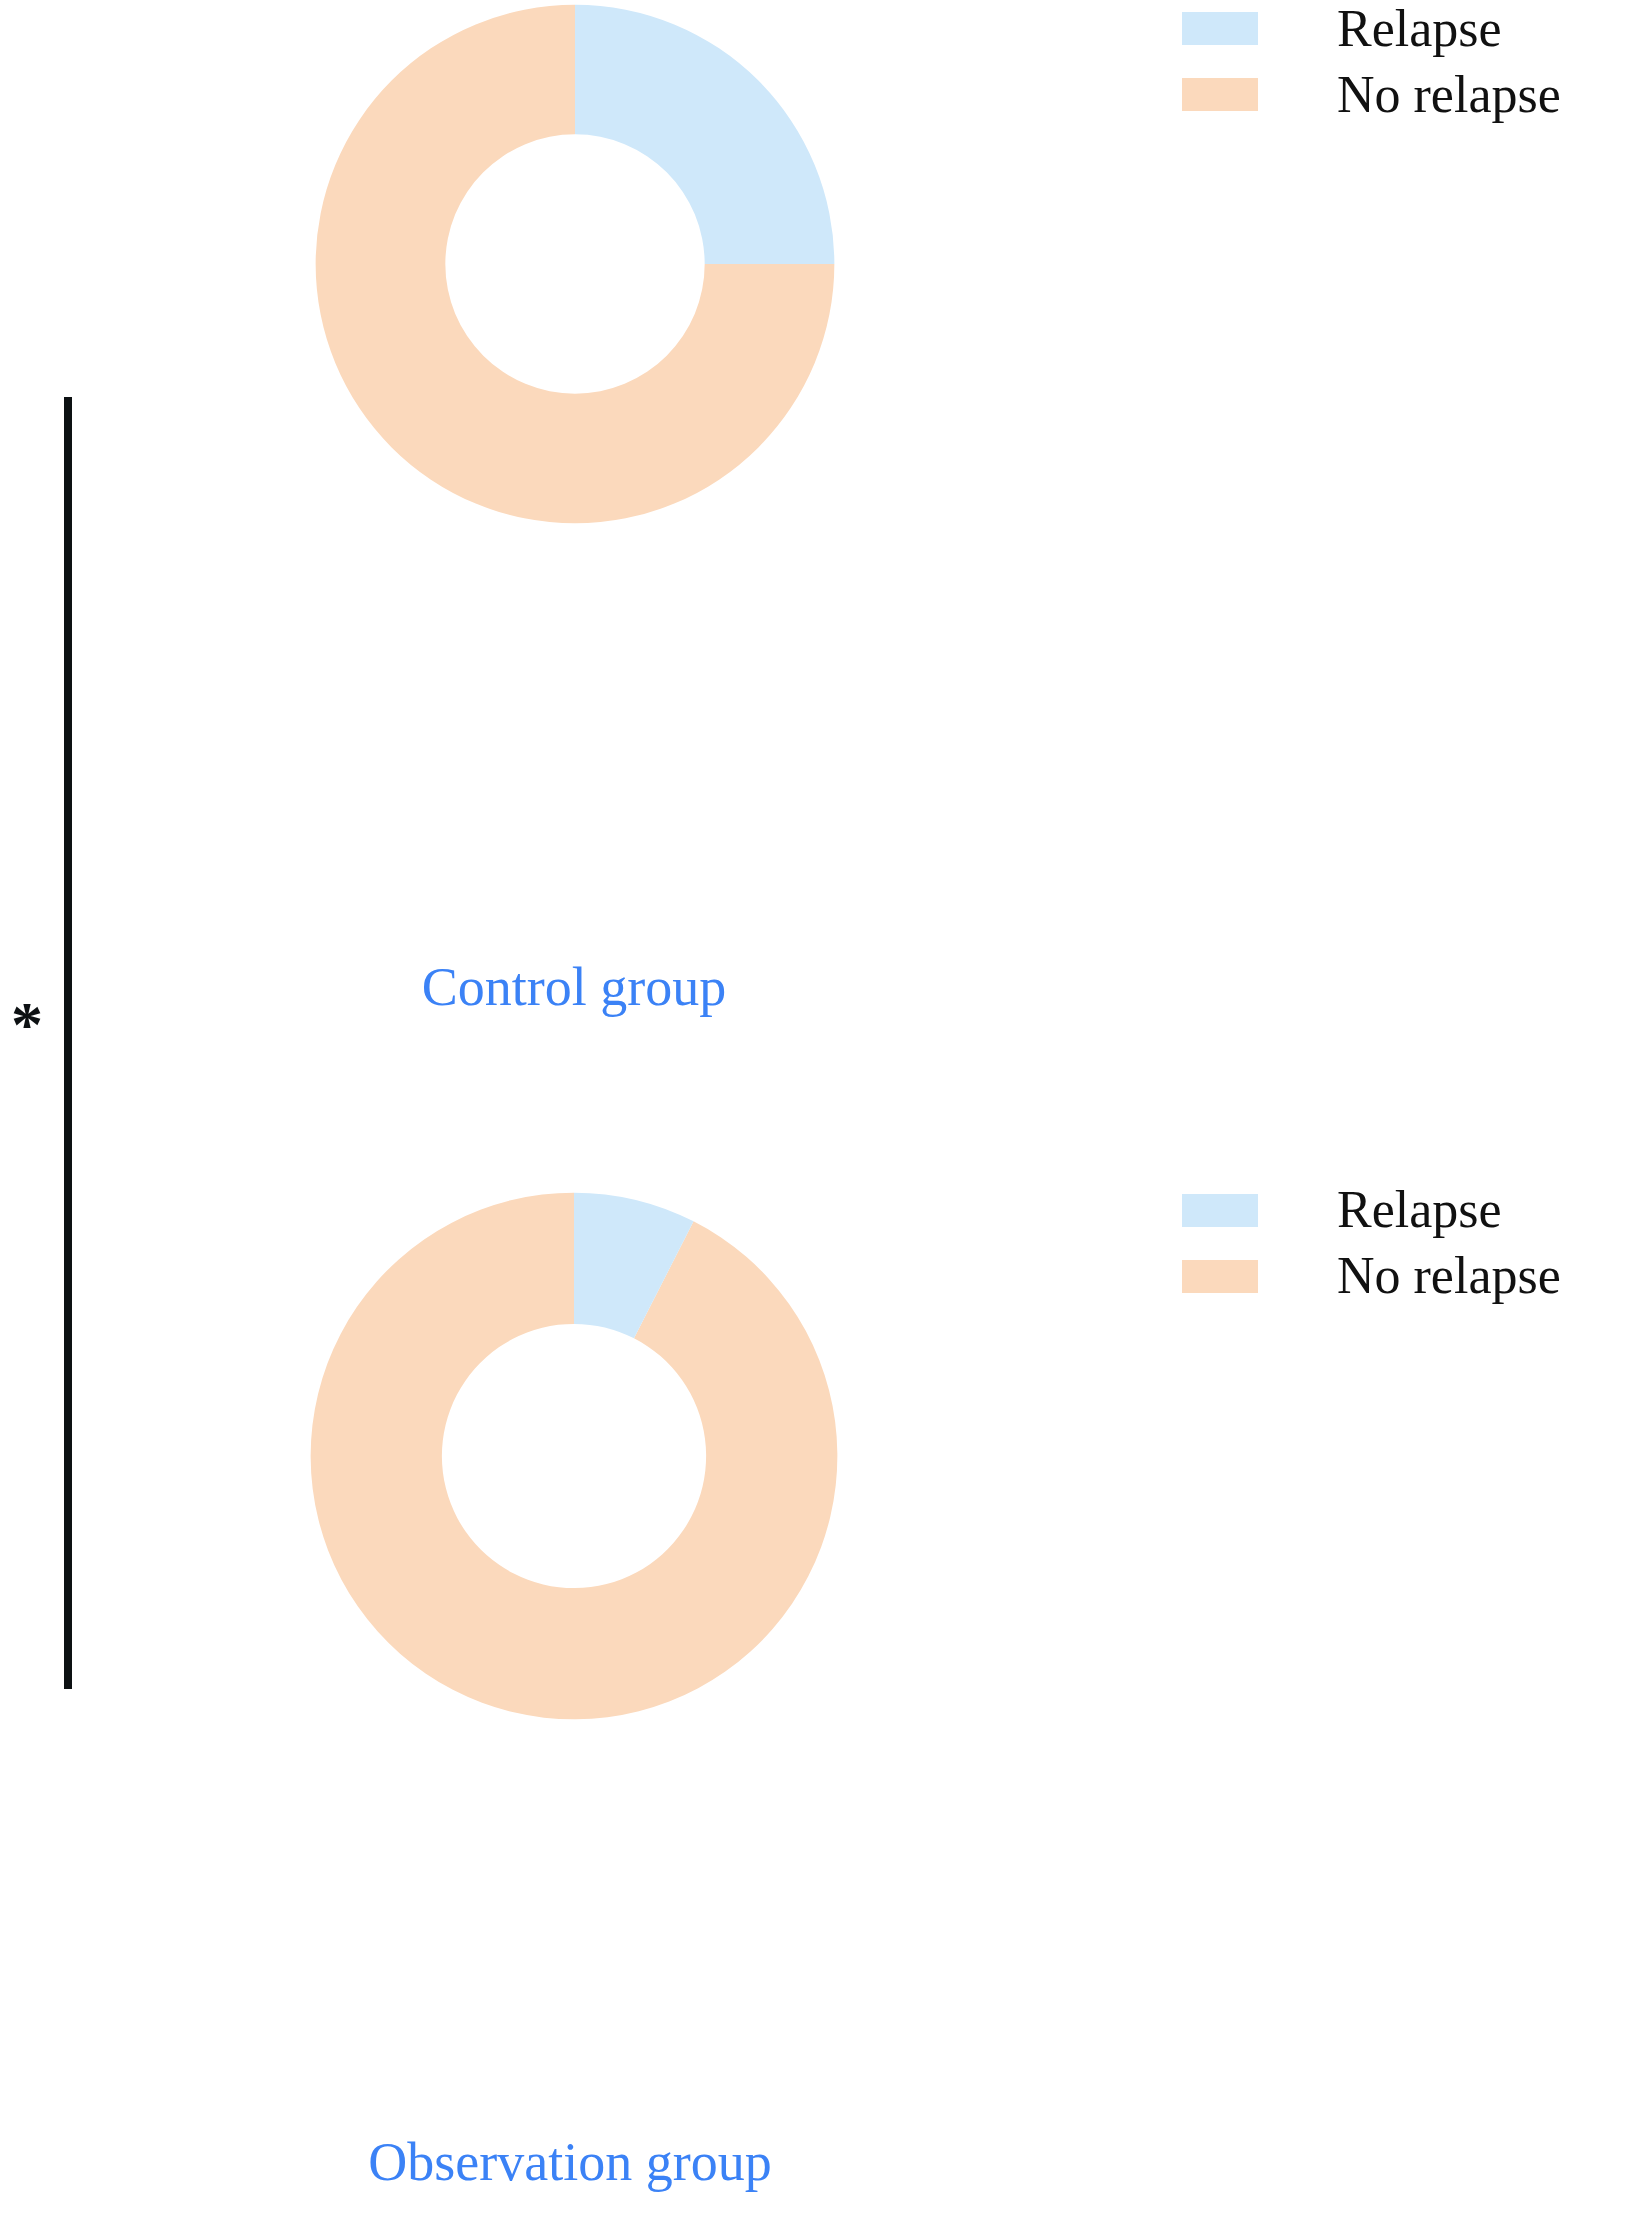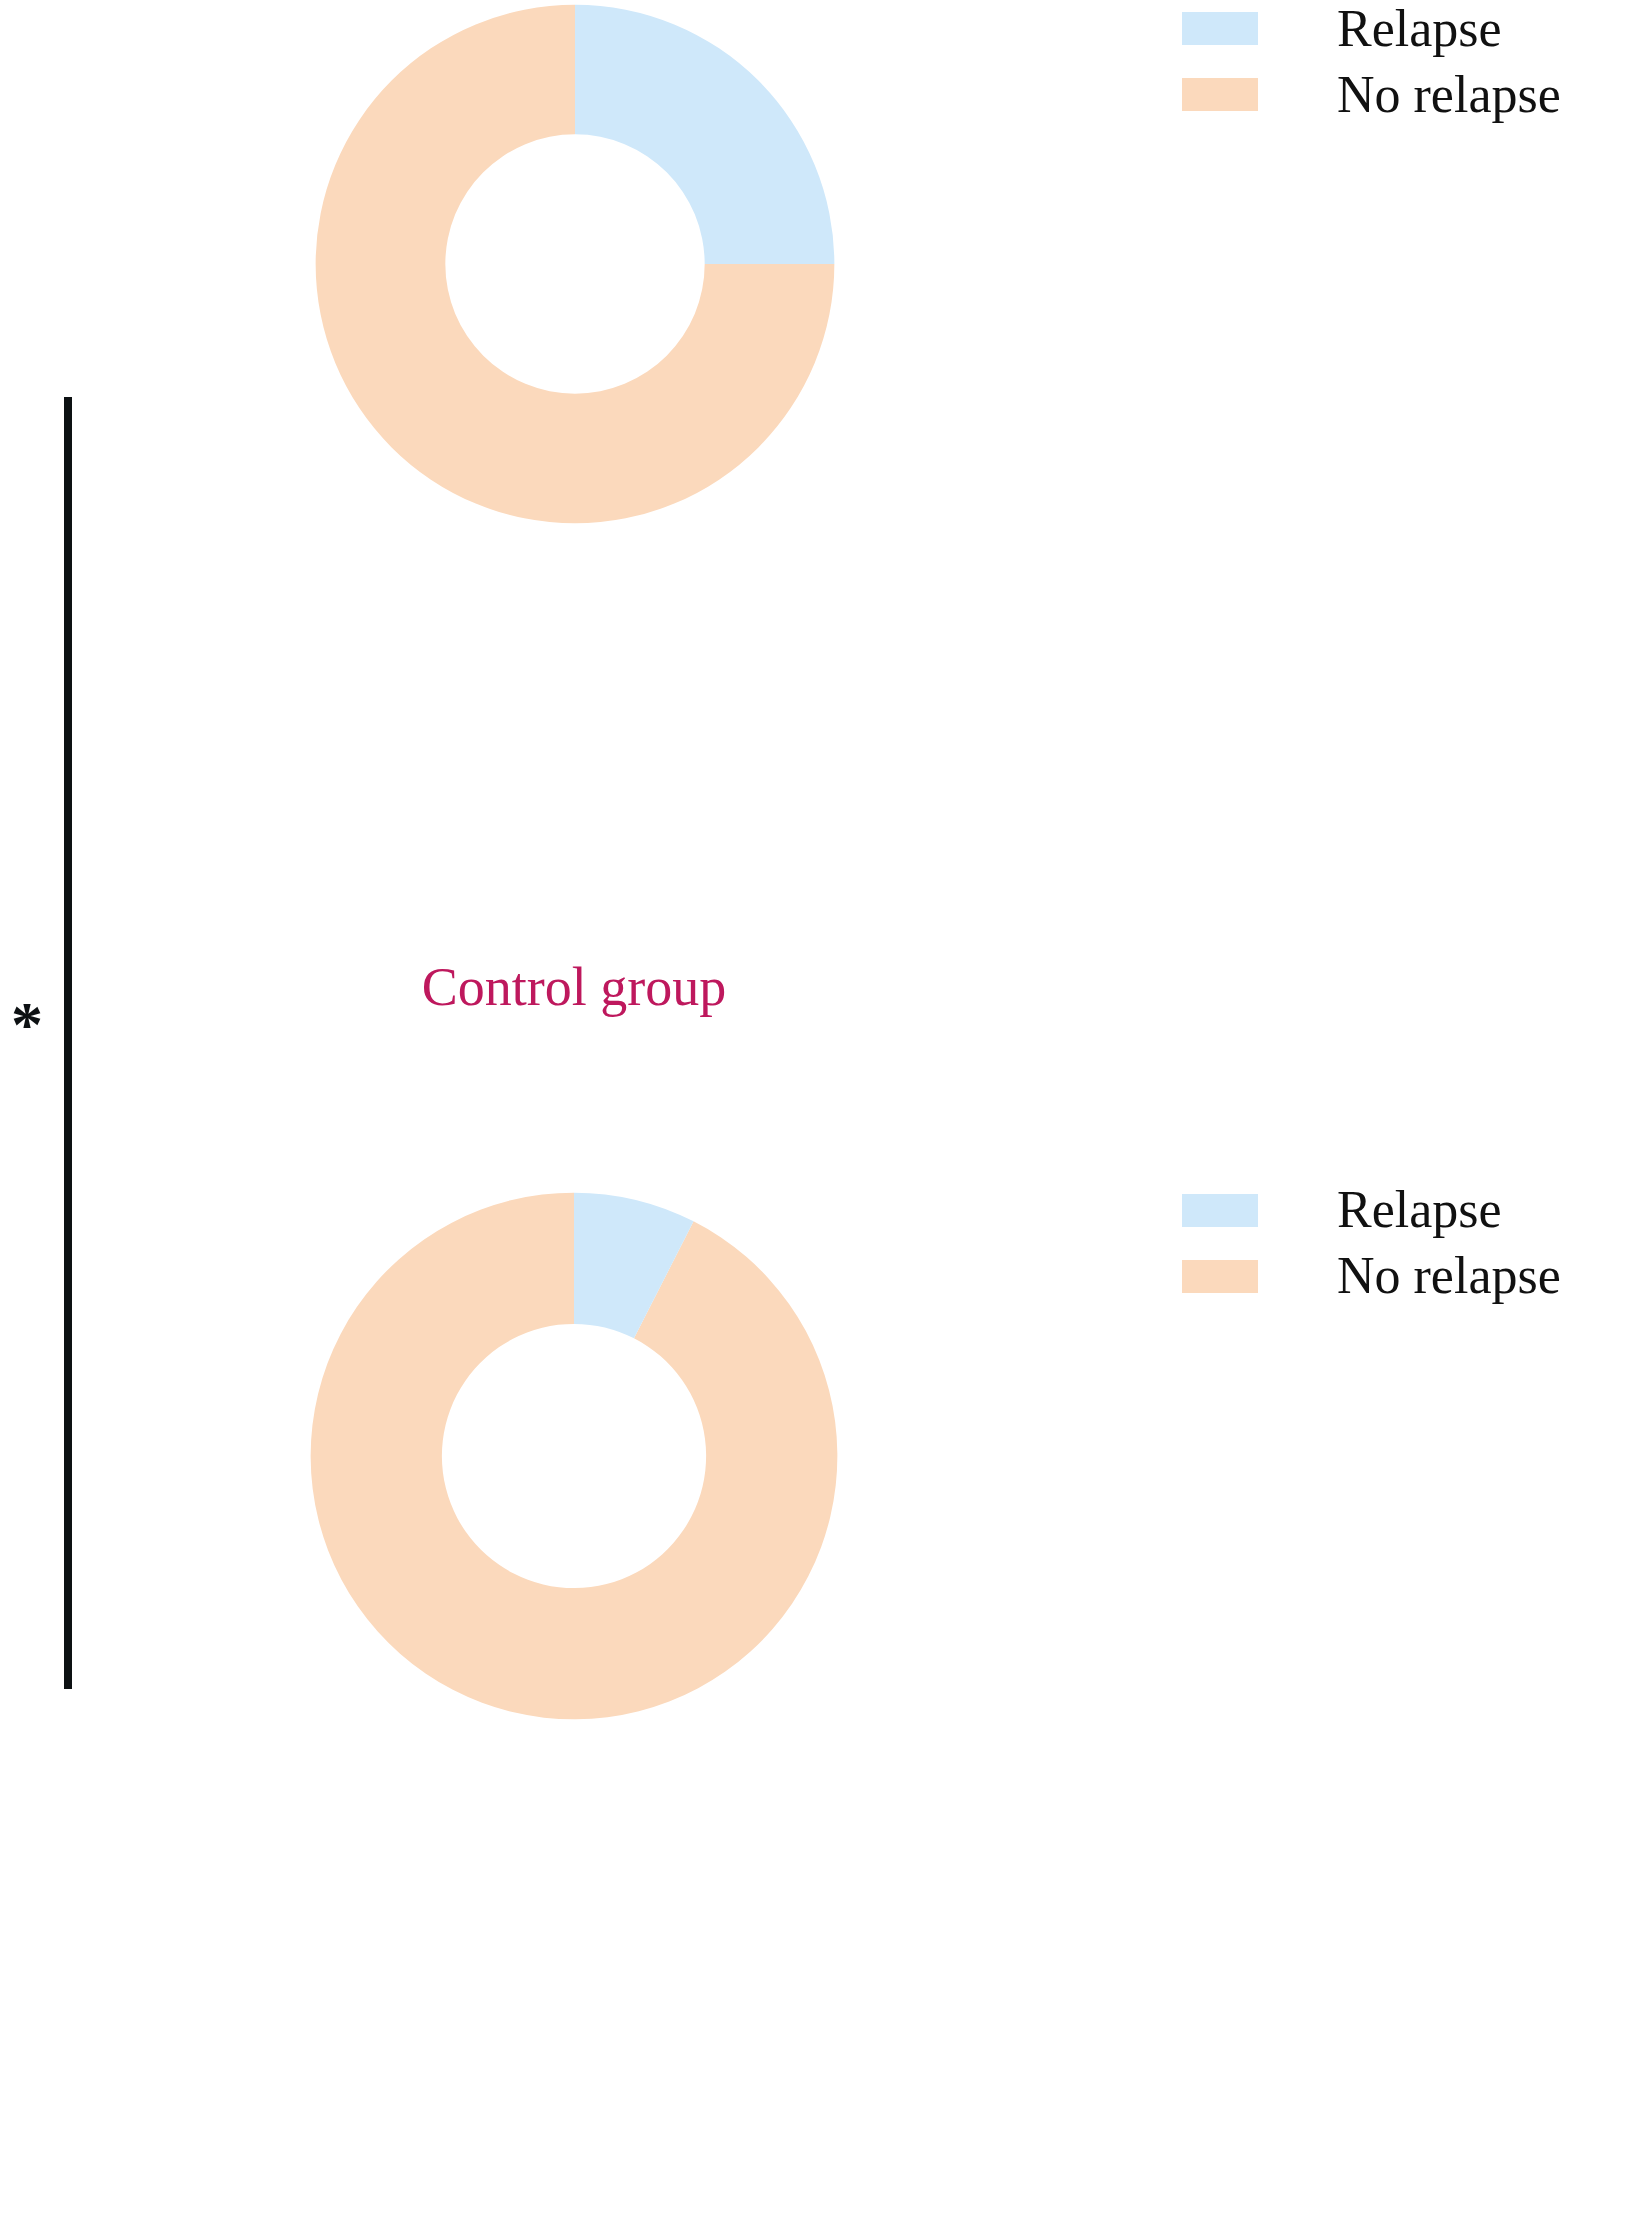--- a/index.html
+++ b/index.html
@@ -54,21 +54,21 @@
   .donut-svg {
     display: block;
   }
 
   .group-label {
     position: absolute;
     text-align: center;
     font-size: 54px;
     line-height: 64px;
     white-space: nowrap;
-    color: #be185d;
+    color: #3b82f6;
     font-family: "Liberation Serif", "DejaVu Serif", serif;
   }
 
   
   .legend {
     position: absolute;
   }
   .legend-row {
     display: flex;
     align-items: center;
@@ -120,20 +120,21 @@
 
   <div class="donut-block" style="left:302px; top:1184px; width:544px; height:544px;">
     <svg class="donut-svg" width="544" height="544" viewBox="0 0 630 630">
 
       <path fill="#fbd9bc" d="M 453.4671024205618 43.243010122547844 A 305 305 0 1 1 314.99999999999994 10 L 315 162 A 153 153 0 1 0 384.4605464601507 178.67600179917972 Z"></path>
 
       <path fill="#cfe8fa" d="M 315 10 A 305 305 0 0 1 453.4671024205618 43.243010122547844 L 384.4605464601507 178.67600179917972 A 153 153 0 0 0 315 162 Z"></path>
     </svg>
   </div>
 
+  <div class="group-label" style="left:311px; top:2130px; width:518px;">Observation group</div>
 
   <div class="legend" style="left:1182px; top:1177px;">
     <div class="legend-row">
       <span class="legend-swatch" style="background:#cfe8fa;"></span>
       <span class="legend-label">Relapse</span>
     </div>
     <div class="legend-row">
       <span class="legend-swatch" style="background:#fbd9bc;"></span>
       <span class="legend-label">No relapse</span>
     </div>

